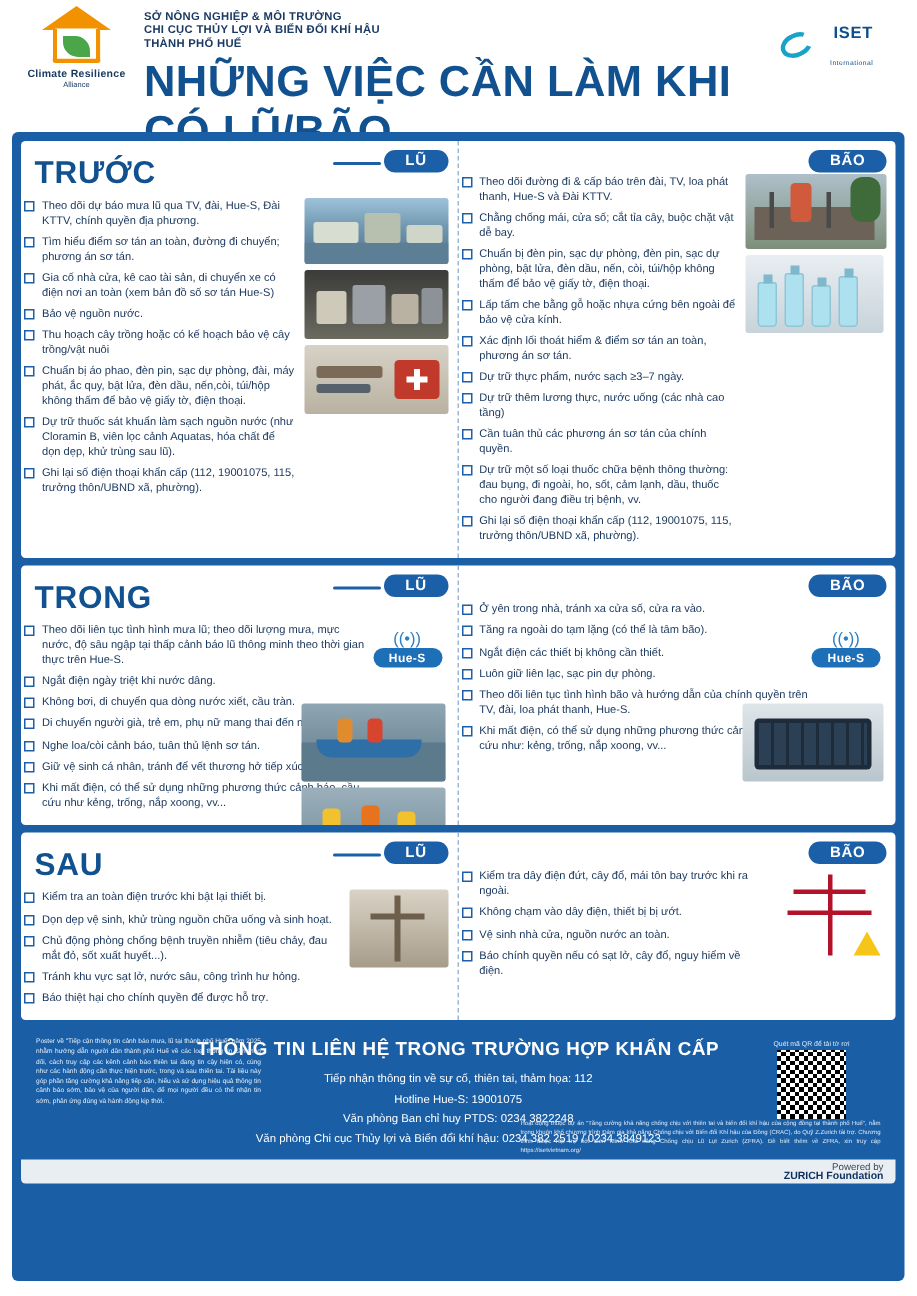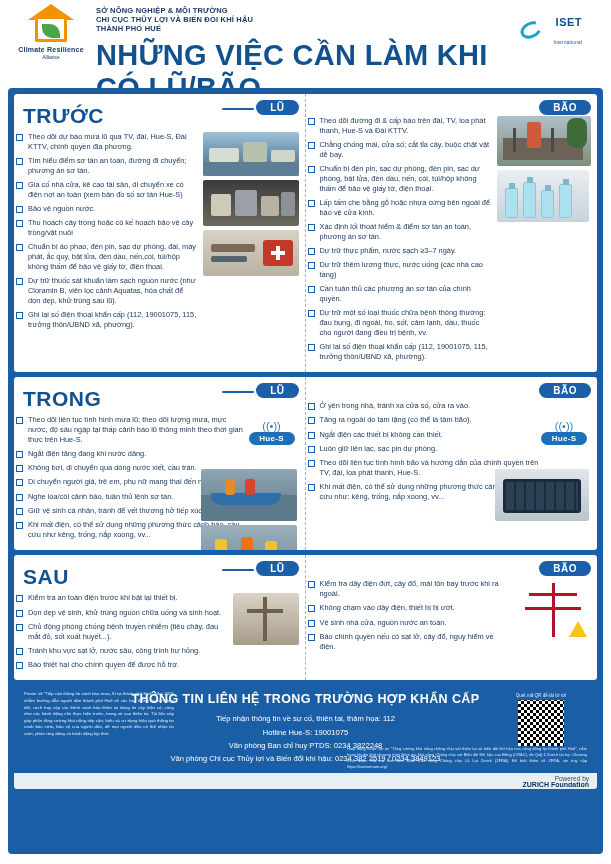--- a/index.html
+++ b/index.html
@@ -329,21 +329,21 @@
           <div class="sec-title">TRONG</div>
           <div class="tab wave">LŨ</div>
           <div class="hues" style="top:44px">
             <div class="waves">((•))</div>
             <div class="pill">Hue-S</div>
           </div>
           <div class="row lists" style="margin-top:2px">
             <div class="txtcol" style="padding-right:52px">
               <ul class="items">
                 <li>Theo dõi liên tục tình hình mưa lũ; theo dõi lượng mưa, mực nước, độ sâu ngập tại thấp cảnh báo lũ thông minh theo thời gian thực trên Hue-S.</li>
-                <li>Ngắt điện tăng đang khi nước dâng.</li>
+                <li>Ngắt điện ngày triệt khi nước dâng.</li>
                 <li>Không bơi, di chuyển qua dòng nước xiết, cầu tràn.</li>
                 <li>Di chuyển người già, trẻ em, phụ nữ mang thai đến nơi an toàn.</li>
                 <li>Nghe loa/còi cảnh báo, tuân thủ lệnh sơ tán.</li>
                 <li>Giữ vệ sinh cá nhân, tránh để vết thương hở tiếp xúc nước lũ.</li>
                 <li>Khi mất điện, có thể sử dụng những phương thức cảnh báo, cầu cứu như kẻng, trống, nắp xoong, vv...</li>
               </ul>
             </div>
           </div>
           <div class="ph img-boat" style="position:absolute; right:8px; top:92px">
             <div class="water"></div>

